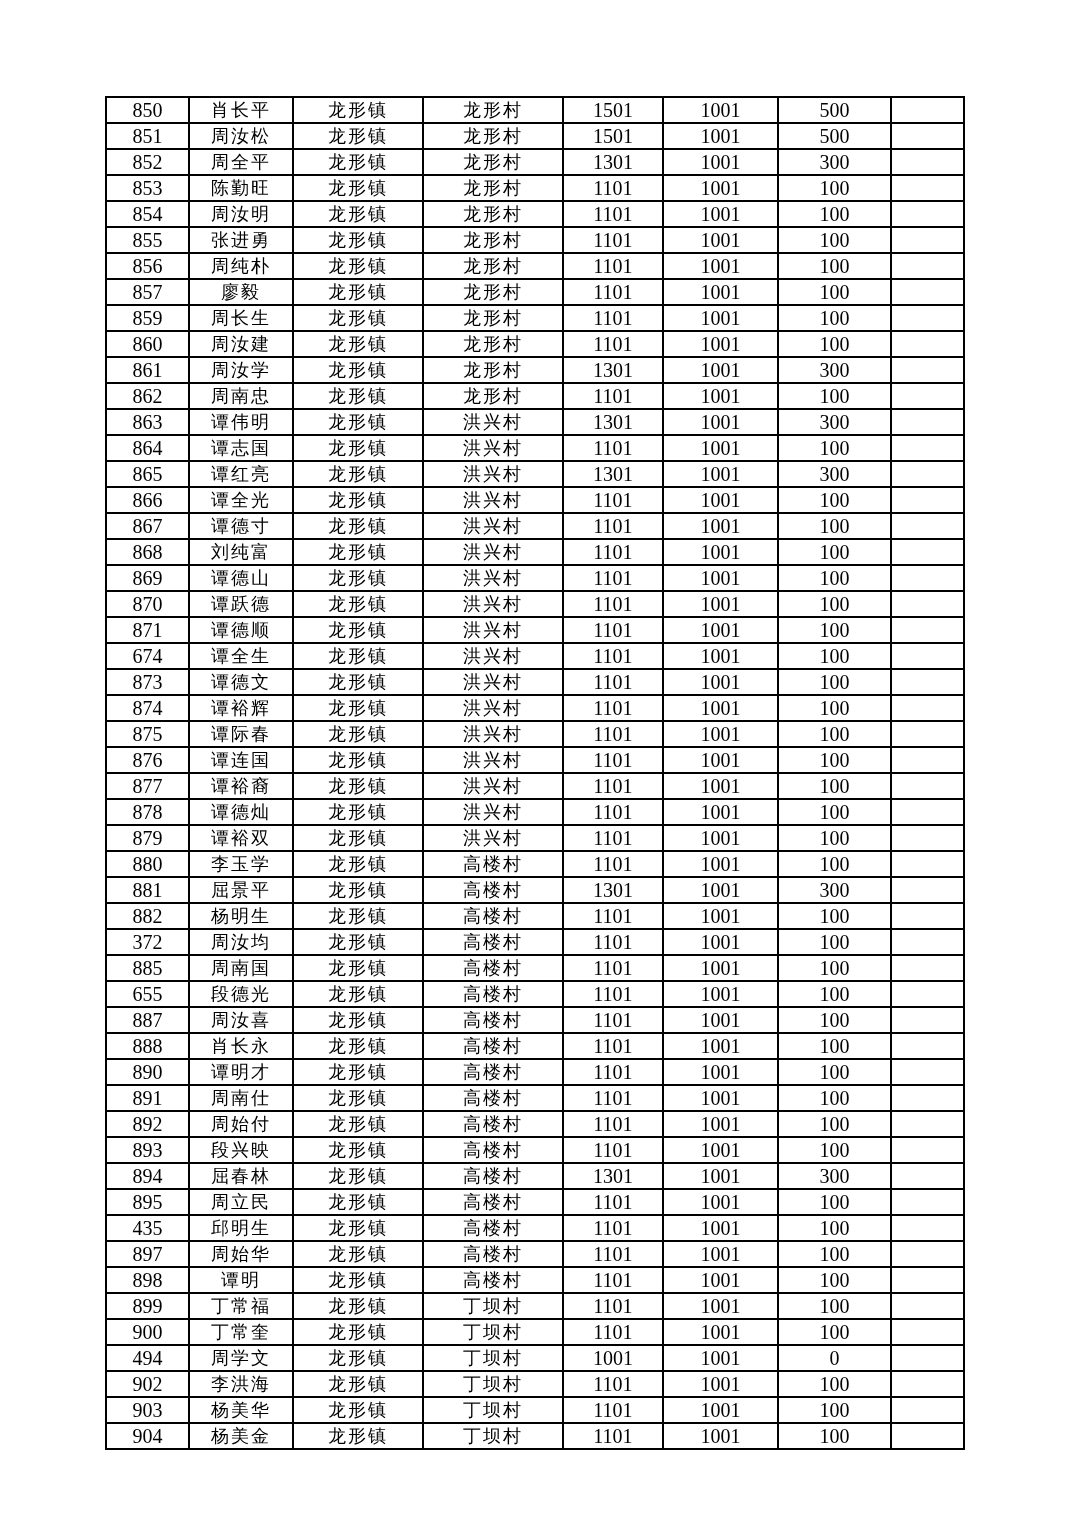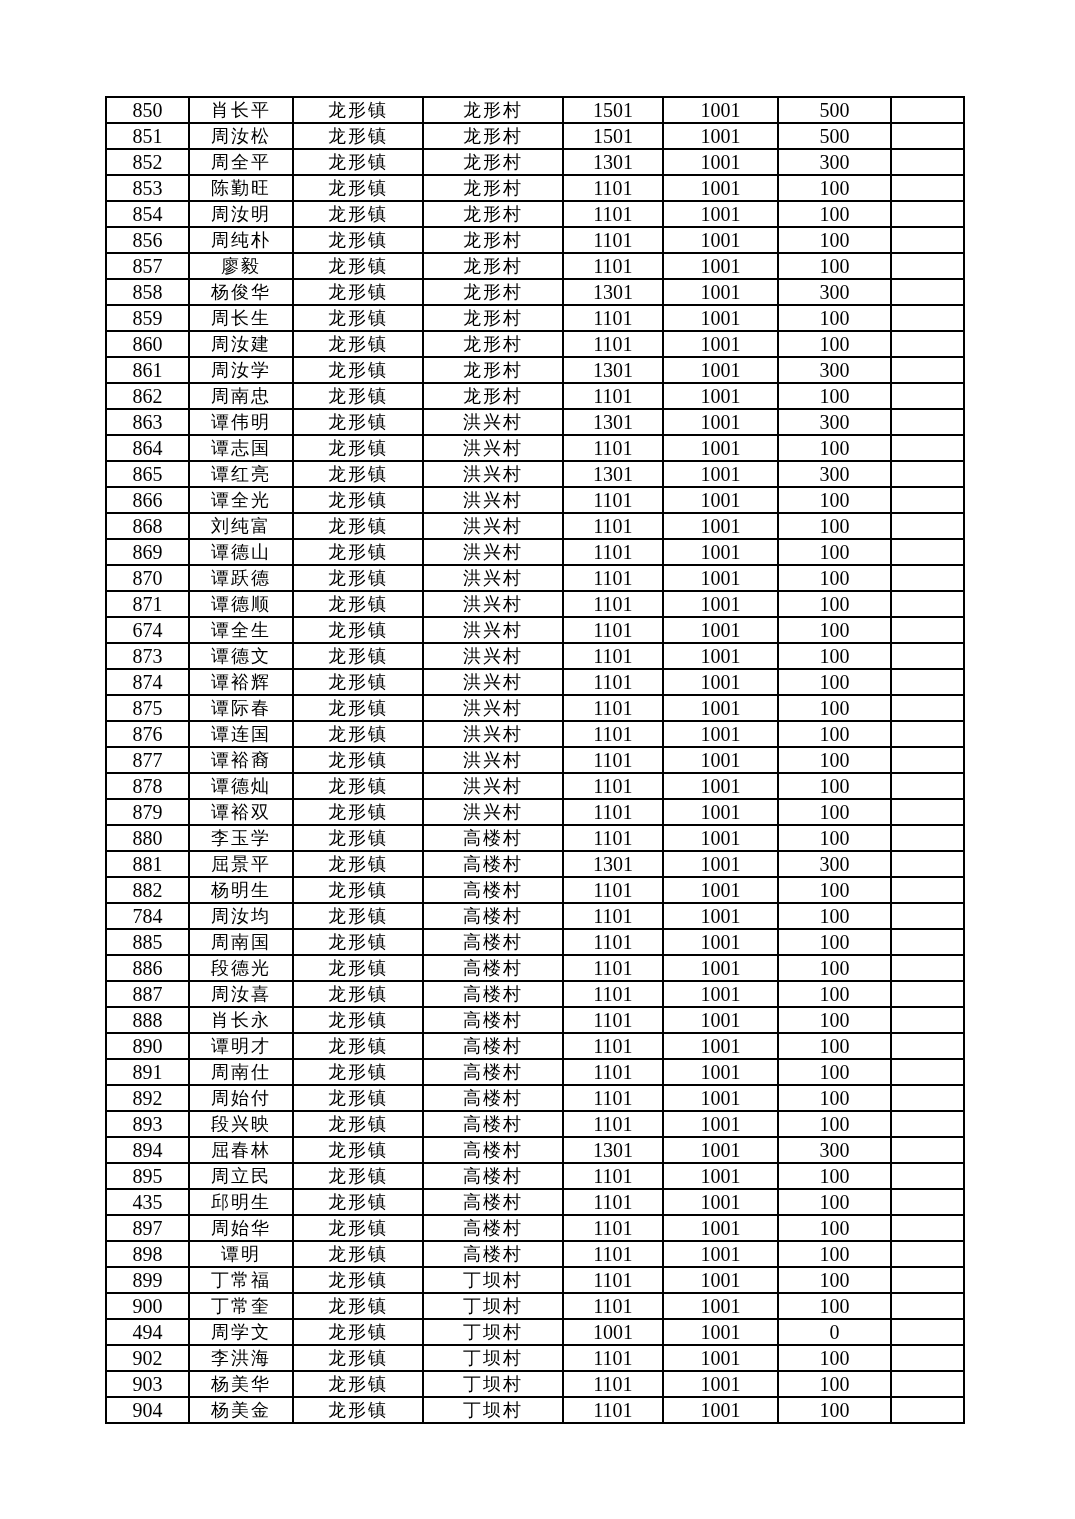--- a/index.html
+++ b/index.html
@@ -91,50 +91,50 @@
     <td class="num">854</td>
     <td class="zh">周汝明</td>
     <td class="zh">龙形镇</td>
     <td class="zh">龙形村</td>
     <td class="num">1101</td>
     <td class="num">1001</td>
     <td class="num">100</td>
     <td class="num"></td>
   </tr>
         <tr>
+    <td class="num">855</td>
+    <td class="zh">张进勇</td>
+    <td class="zh">龙形镇</td>
+    <td class="zh">龙形村</td>
+    <td class="num">1101</td>
+    <td class="num">1001</td>
+    <td class="num">100</td>
+    <td class="num"></td>
+  </tr>
+        <tr>
     <td class="num">856</td>
     <td class="zh">周纯朴</td>
     <td class="zh">龙形镇</td>
     <td class="zh">龙形村</td>
     <td class="num">1101</td>
     <td class="num">1001</td>
     <td class="num">100</td>
     <td class="num"></td>
   </tr>
         <tr>
     <td class="num">857</td>
     <td class="zh">廖毅</td>
     <td class="zh">龙形镇</td>
     <td class="zh">龙形村</td>
     <td class="num">1101</td>
     <td class="num">1001</td>
     <td class="num">100</td>
     <td class="num"></td>
   </tr>
         <tr>
-    <td class="num">858</td>
-    <td class="zh">杨俊华</td>
-    <td class="zh">龙形镇</td>
-    <td class="zh">龙形村</td>
-    <td class="num">1301</td>
-    <td class="num">1001</td>
-    <td class="num">300</td>
-    <td class="num"></td>
-  </tr>
-        <tr>
     <td class="num">859</td>
     <td class="zh">周长生</td>
     <td class="zh">龙形镇</td>
     <td class="zh">龙形村</td>
     <td class="num">1101</td>
     <td class="num">1001</td>
     <td class="num">100</td>
     <td class="num"></td>
   </tr>
         <tr>
@@ -201,20 +201,30 @@
     <td class="num">866</td>
     <td class="zh">谭全光</td>
     <td class="zh">龙形镇</td>
     <td class="zh">洪兴村</td>
     <td class="num">1101</td>
     <td class="num">1001</td>
     <td class="num">100</td>
     <td class="num"></td>
   </tr>
         <tr>
+    <td class="num">867</td>
+    <td class="zh">谭德寸</td>
+    <td class="zh">龙形镇</td>
+    <td class="zh">洪兴村</td>
+    <td class="num">1101</td>
+    <td class="num">1001</td>
+    <td class="num">100</td>
+    <td class="num"></td>
+  </tr>
+        <tr>
     <td class="num">868</td>
     <td class="zh">刘纯富</td>
     <td class="zh">龙形镇</td>
     <td class="zh">洪兴村</td>
     <td class="num">1101</td>
     <td class="num">1001</td>
     <td class="num">100</td>
     <td class="num"></td>
   </tr>
         <tr>
@@ -351,41 +361,41 @@
     <td class="num">882</td>
     <td class="zh">杨明生</td>
     <td class="zh">龙形镇</td>
     <td class="zh">高楼村</td>
     <td class="num">1101</td>
     <td class="num">1001</td>
     <td class="num">100</td>
     <td class="num"></td>
   </tr>
         <tr>
-    <td class="num">784</td>
+    <td class="num">372</td>
     <td class="zh">周汝均</td>
     <td class="zh">龙形镇</td>
     <td class="zh">高楼村</td>
     <td class="num">1101</td>
     <td class="num">1001</td>
     <td class="num">100</td>
     <td class="num"></td>
   </tr>
         <tr>
     <td class="num">885</td>
     <td class="zh">周南国</td>
     <td class="zh">龙形镇</td>
     <td class="zh">高楼村</td>
     <td class="num">1101</td>
     <td class="num">1001</td>
     <td class="num">100</td>
     <td class="num"></td>
   </tr>
         <tr>
-    <td class="num">886</td>
+    <td class="num">655</td>
     <td class="zh">段德光</td>
     <td class="zh">龙形镇</td>
     <td class="zh">高楼村</td>
     <td class="num">1101</td>
     <td class="num">1001</td>
     <td class="num">100</td>
     <td class="num"></td>
   </tr>
         <tr>
     <td class="num">887</td>

